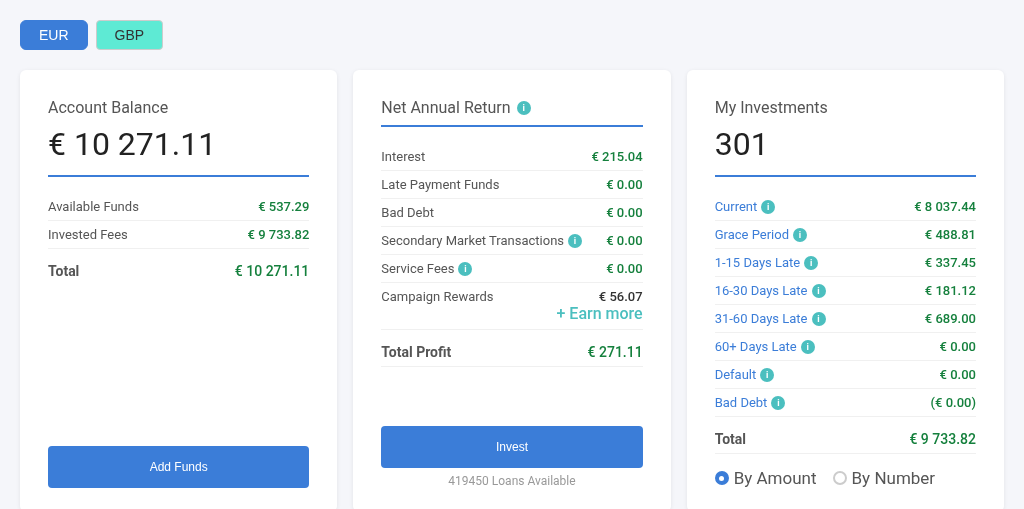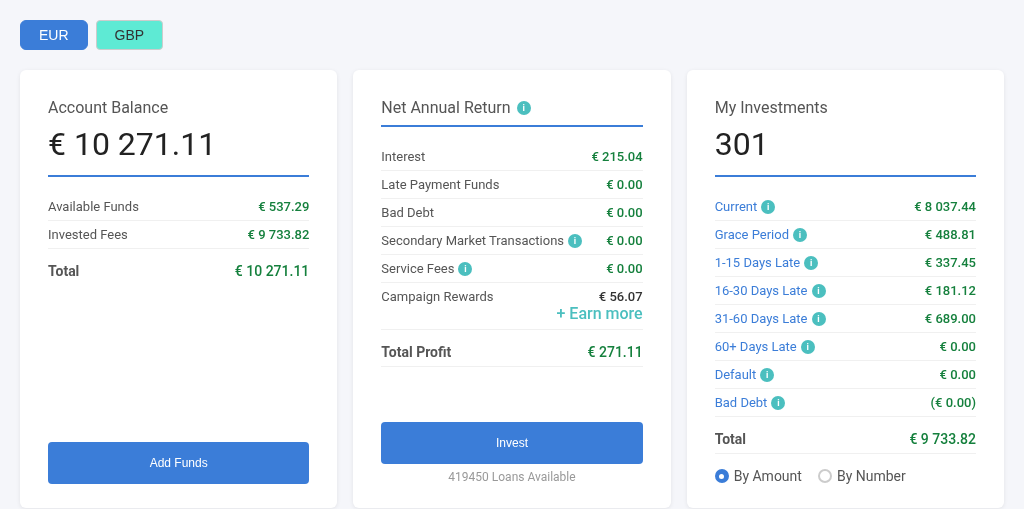--- a/index.html
+++ b/index.html
@@ -146,21 +146,21 @@
     .radio-group {
       display: flex;
       gap: 16px;
       margin-top: 14px;
       align-items: center;
     }
     .radio-option {
       display: flex;
       align-items: center;
       gap: 5px;
-      font-size: 14px;
+      font-size: 17px;
       color: #555;
       cursor: pointer;
     }
     .radio-circle {
       width: 14px;
       height: 14px;
       border-radius: 50%;
       border: 2px solid #ccc;
       display: flex;
       align-items: center;

